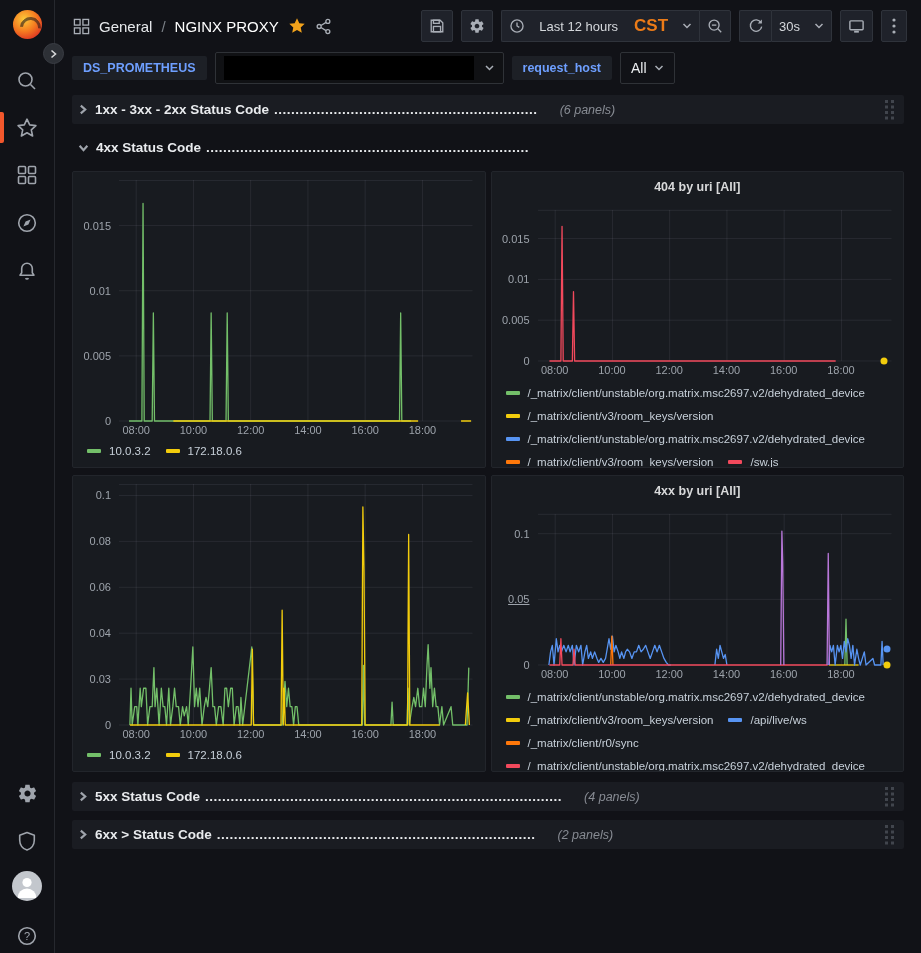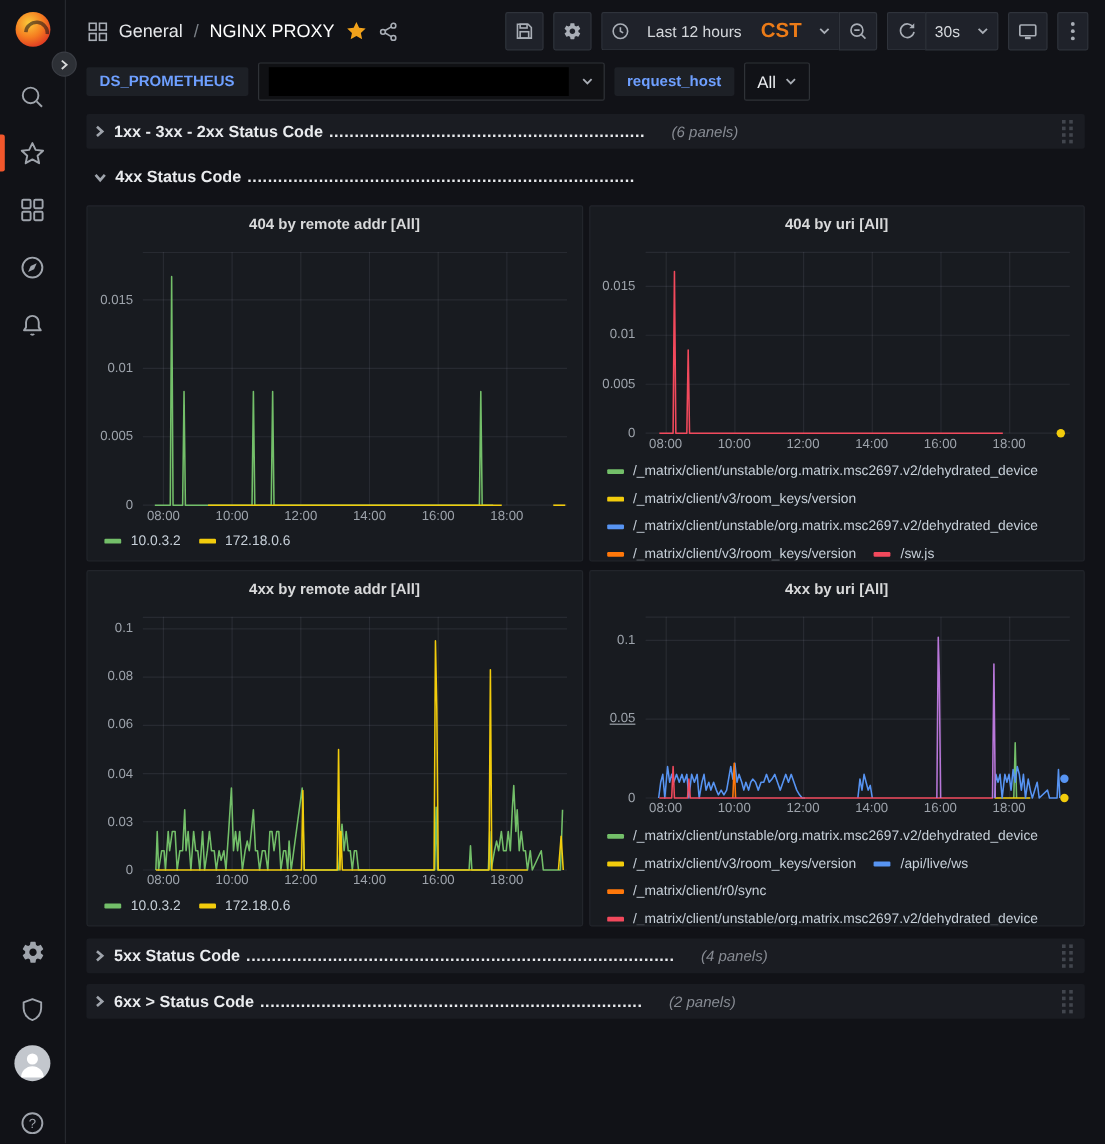--- a/index.html
+++ b/index.html
@@ -289,21 +289,20 @@
       <div class="row-header">
         <svg width="11" height="10" viewBox="0 0 10 8" class="row-chev">
             <polyline points="1.5,2 5,6 8.5,2"></polyline>
           </svg>
         <span class="row-title">4xx Status Code</span>
         <span class="row-dots">............................................................................</span>
       </div>
 
       <div class="grid">
         <section class="panel">
-          <header class="panel-title">404 by remote addr [All]</header>
           <div class="plot">
               <div class="plot-inner">
                 <svg viewBox="0 0 1000 1000" preserveAspectRatio="none" class="plot-svg">
                   <line x1="0" y1="2" x2="1000" y2="2" stroke="rgba(204,204,220,0.09)" vector-effect="non-scaling-stroke"></line>
                   <line x1="0" y1="1000" x2="1000" y2="1000" stroke="rgba(204,204,220,0.09)" vector-effect="non-scaling-stroke"></line>
                   <line x1="0" y1="729.7297297297297" x2="1000" y2="729.7297297297297" stroke="rgba(204,204,220,0.09)" vector-effect="non-scaling-stroke"></line>
                   <line x1="0" y1="459.4594594594594" x2="1000" y2="459.4594594594594" stroke="rgba(204,204,220,0.09)" vector-effect="non-scaling-stroke"></line>
                   <line x1="0" y1="189.18918918918914" x2="1000" y2="189.18918918918914" stroke="rgba(204,204,220,0.09)" vector-effect="non-scaling-stroke"></line>
                   <line x1="48.582995951416976" y1="0" x2="48.582995951416976" y2="1000" stroke="rgba(204,204,220,0.09)" vector-effect="non-scaling-stroke"></line>
                   <line x1="210.52631578947367" y1="0" x2="210.52631578947367" y2="1000" stroke="rgba(204,204,220,0.09)" vector-effect="non-scaling-stroke"></line>
@@ -390,21 +389,20 @@
                 <span class="legend-swatch" style="background: rgb(255, 120, 10);"></span>
                 <span class="legend-label">/_matrix/client/v3/room_keys/version</span>
               </span>
               <span class="legend-item">
                 <span class="legend-swatch" style="background: rgb(242, 73, 92);"></span>
                 <span class="legend-label">/sw.js</span>
               </span>
             </div>
         </section>
         <section class="panel">
-          <header class="panel-title">4xx by remote addr [All]</header>
           <div class="plot">
               <div class="plot-inner">
                 <svg viewBox="0 0 1000 1000" preserveAspectRatio="none" class="plot-svg">
                   <line x1="0" y1="2" x2="1000" y2="2" stroke="rgba(204,204,220,0.09)" vector-effect="non-scaling-stroke"></line>
                   <line x1="0" y1="1000" x2="1000" y2="1000" stroke="rgba(204,204,220,0.09)" vector-effect="non-scaling-stroke"></line>
                   <line x1="0" y1="809.5238095238095" x2="1000" y2="809.5238095238095" stroke="rgba(204,204,220,0.09)" vector-effect="non-scaling-stroke"></line>
                   <line x1="0" y1="619.047619047619" x2="1000" y2="619.047619047619" stroke="rgba(204,204,220,0.09)" vector-effect="non-scaling-stroke"></line>
                   <line x1="0" y1="428.5714285714286" x2="1000" y2="428.5714285714286" stroke="rgba(204,204,220,0.09)" vector-effect="non-scaling-stroke"></line>
                   <line x1="0" y1="238.09523809523802" x2="1000" y2="238.09523809523802" stroke="rgba(204,204,220,0.09)" vector-effect="non-scaling-stroke"></line>
                   <line x1="0" y1="47.619047619047564" x2="1000" y2="47.619047619047564" stroke="rgba(204,204,220,0.09)" vector-effect="non-scaling-stroke"></line>

